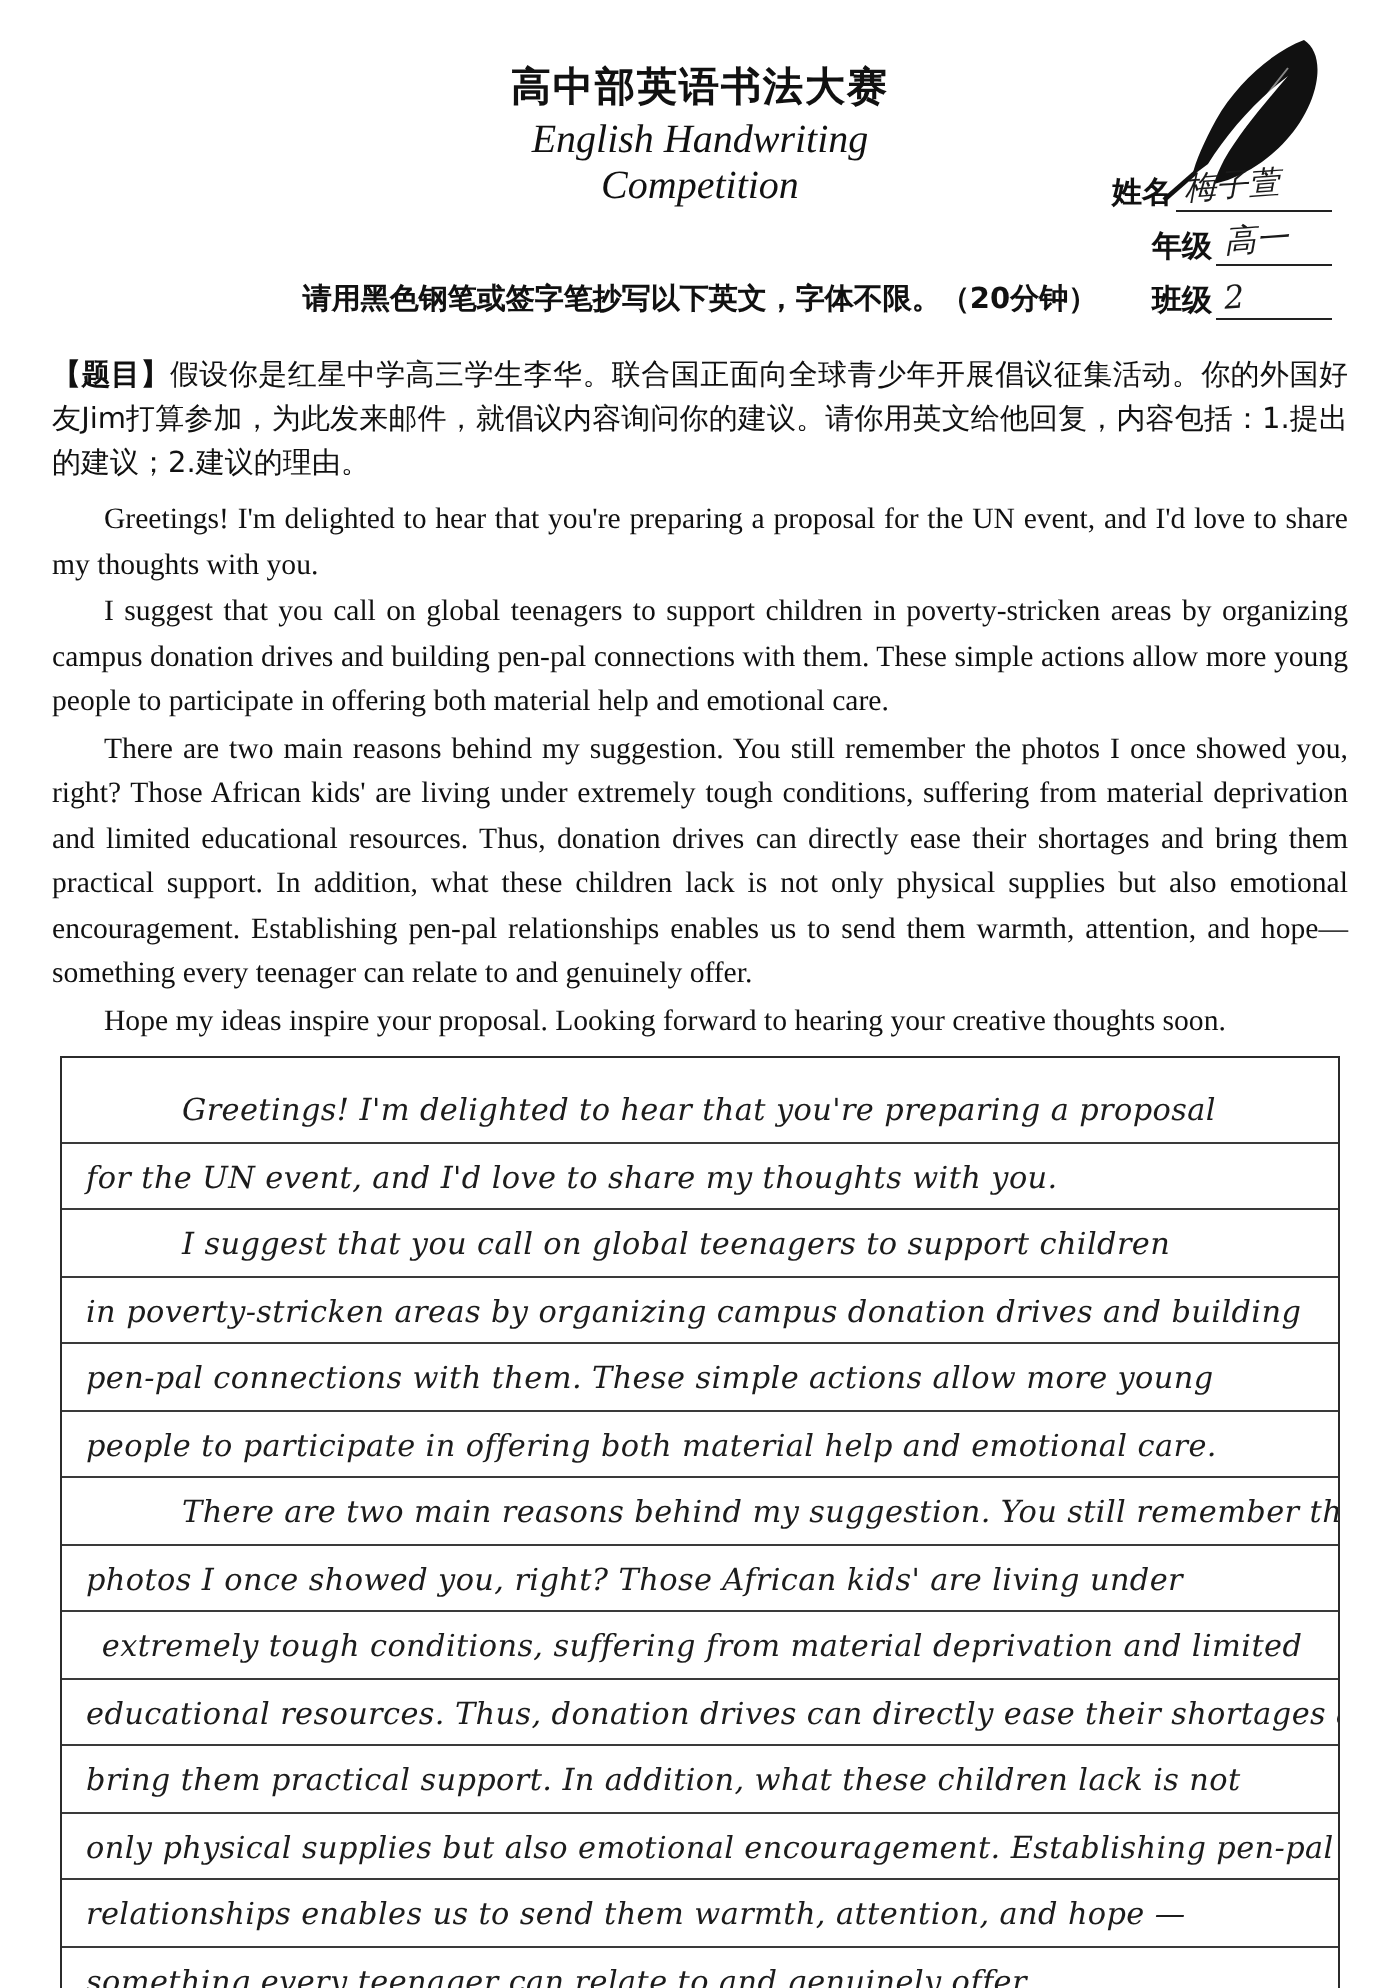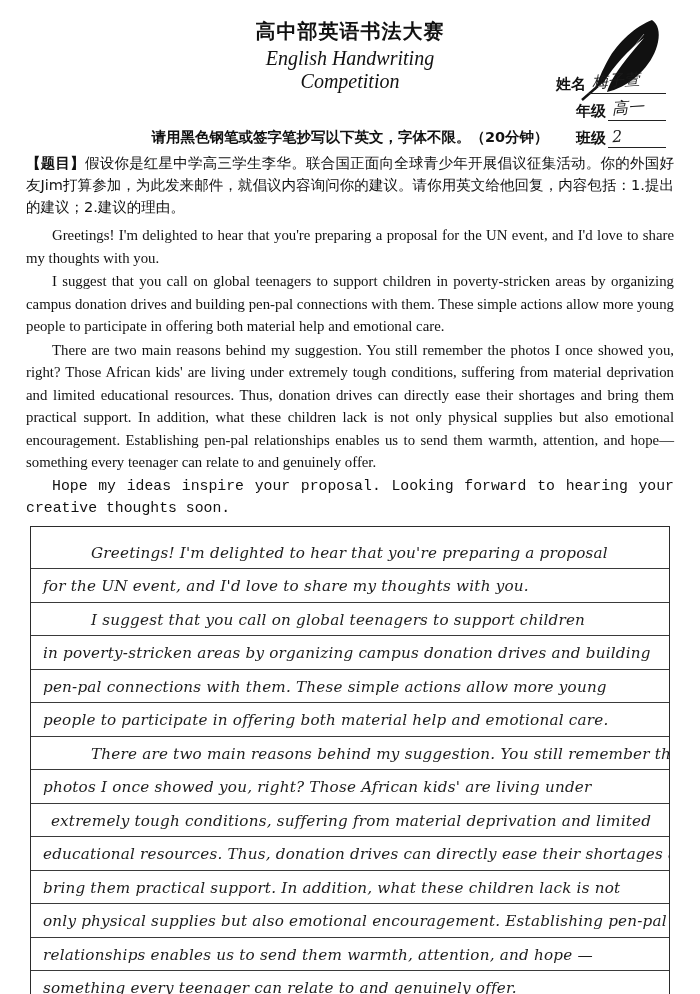--- a/index.html
+++ b/index.html
@@ -21,21 +21,21 @@
     position: relative;
     box-sizing: border-box;
     padding: 14px 26px 0 26px;
   }
   
   .title-cn {
     text-align: center;
     font-size: 20px;
     font-weight: bold;
     letter-spacing: 1px;
-    margin: 4px 0 2px 0;
+    margin: 16px 0 2px 0;
     font-family: "DejaVu Sans", sans-serif;
   }
   .title-en {
     text-align: center;
     font-size: 20px;
     font-weight: normal;
     font-style: italic;
     font-family: "Liberation Serif", serif;
     line-height: 1.15;
     margin-bottom: 4px;
@@ -94,38 +94,37 @@
     font-size: 14.5px;
     font-weight: bold;
     font-family: "DejaVu Sans", sans-serif;
     margin-top: 5px;
   }
   .prompt {
     font-size: 14.5px;
     line-height: 1.5;
     text-align: justify;
     font-family: "DejaVu Sans", sans-serif;
-    margin-top: 6px;
+    margin-top: 19px;
   }
   .prompt b { font-weight: bold; }
   
   .essay {
     margin-top: 6px;
     font-size: 14.8px;
     line-height: 1.52;
     text-align: justify;
     font-family: "Liberation Serif", serif;
   }
   .essay p {
     margin: 0 0 1px 0;
     text-indent: 26px;
   }
   .essay p.last {
     text-indent: 26px;
-    font-family: Liberation Mono, monospace;
   }
   
   .hw-box {
     position: relative;
     margin: 6px 4px 0 4px;
     border: 1.6px solid #2b2b2b;
     height: 544px;
     box-sizing: border-box;
     background: #fff;
     overflow: hidden;

